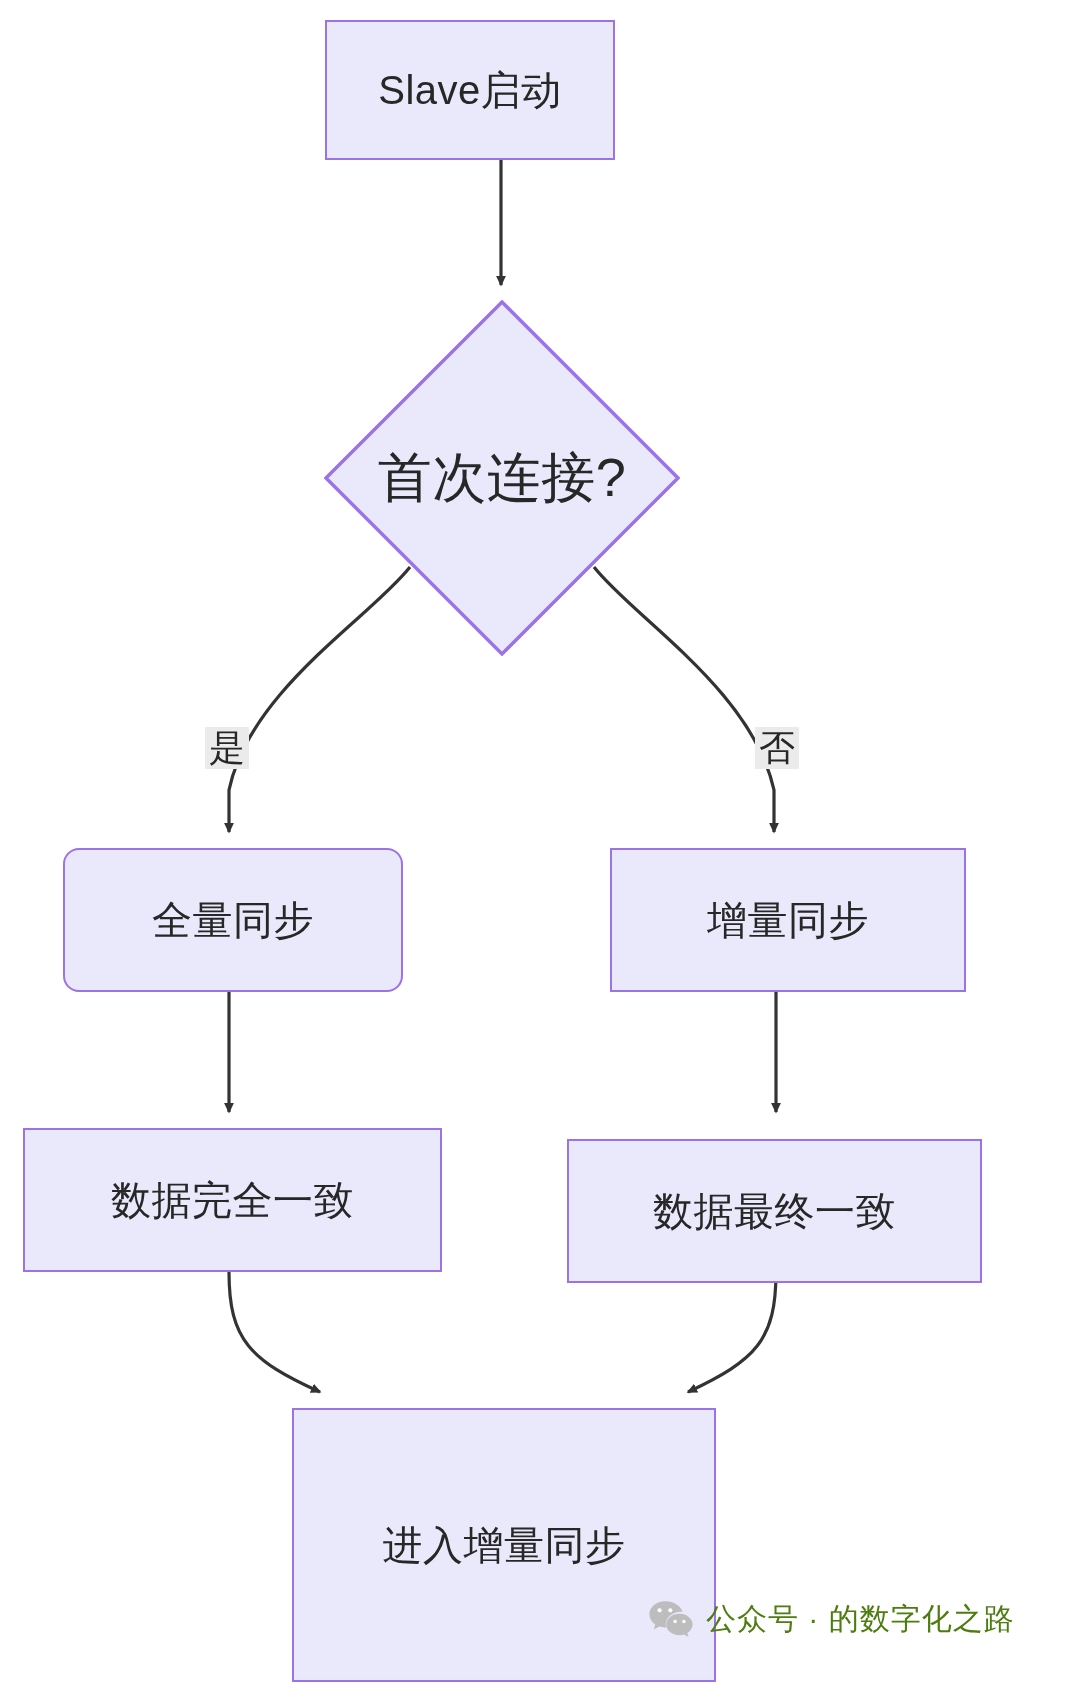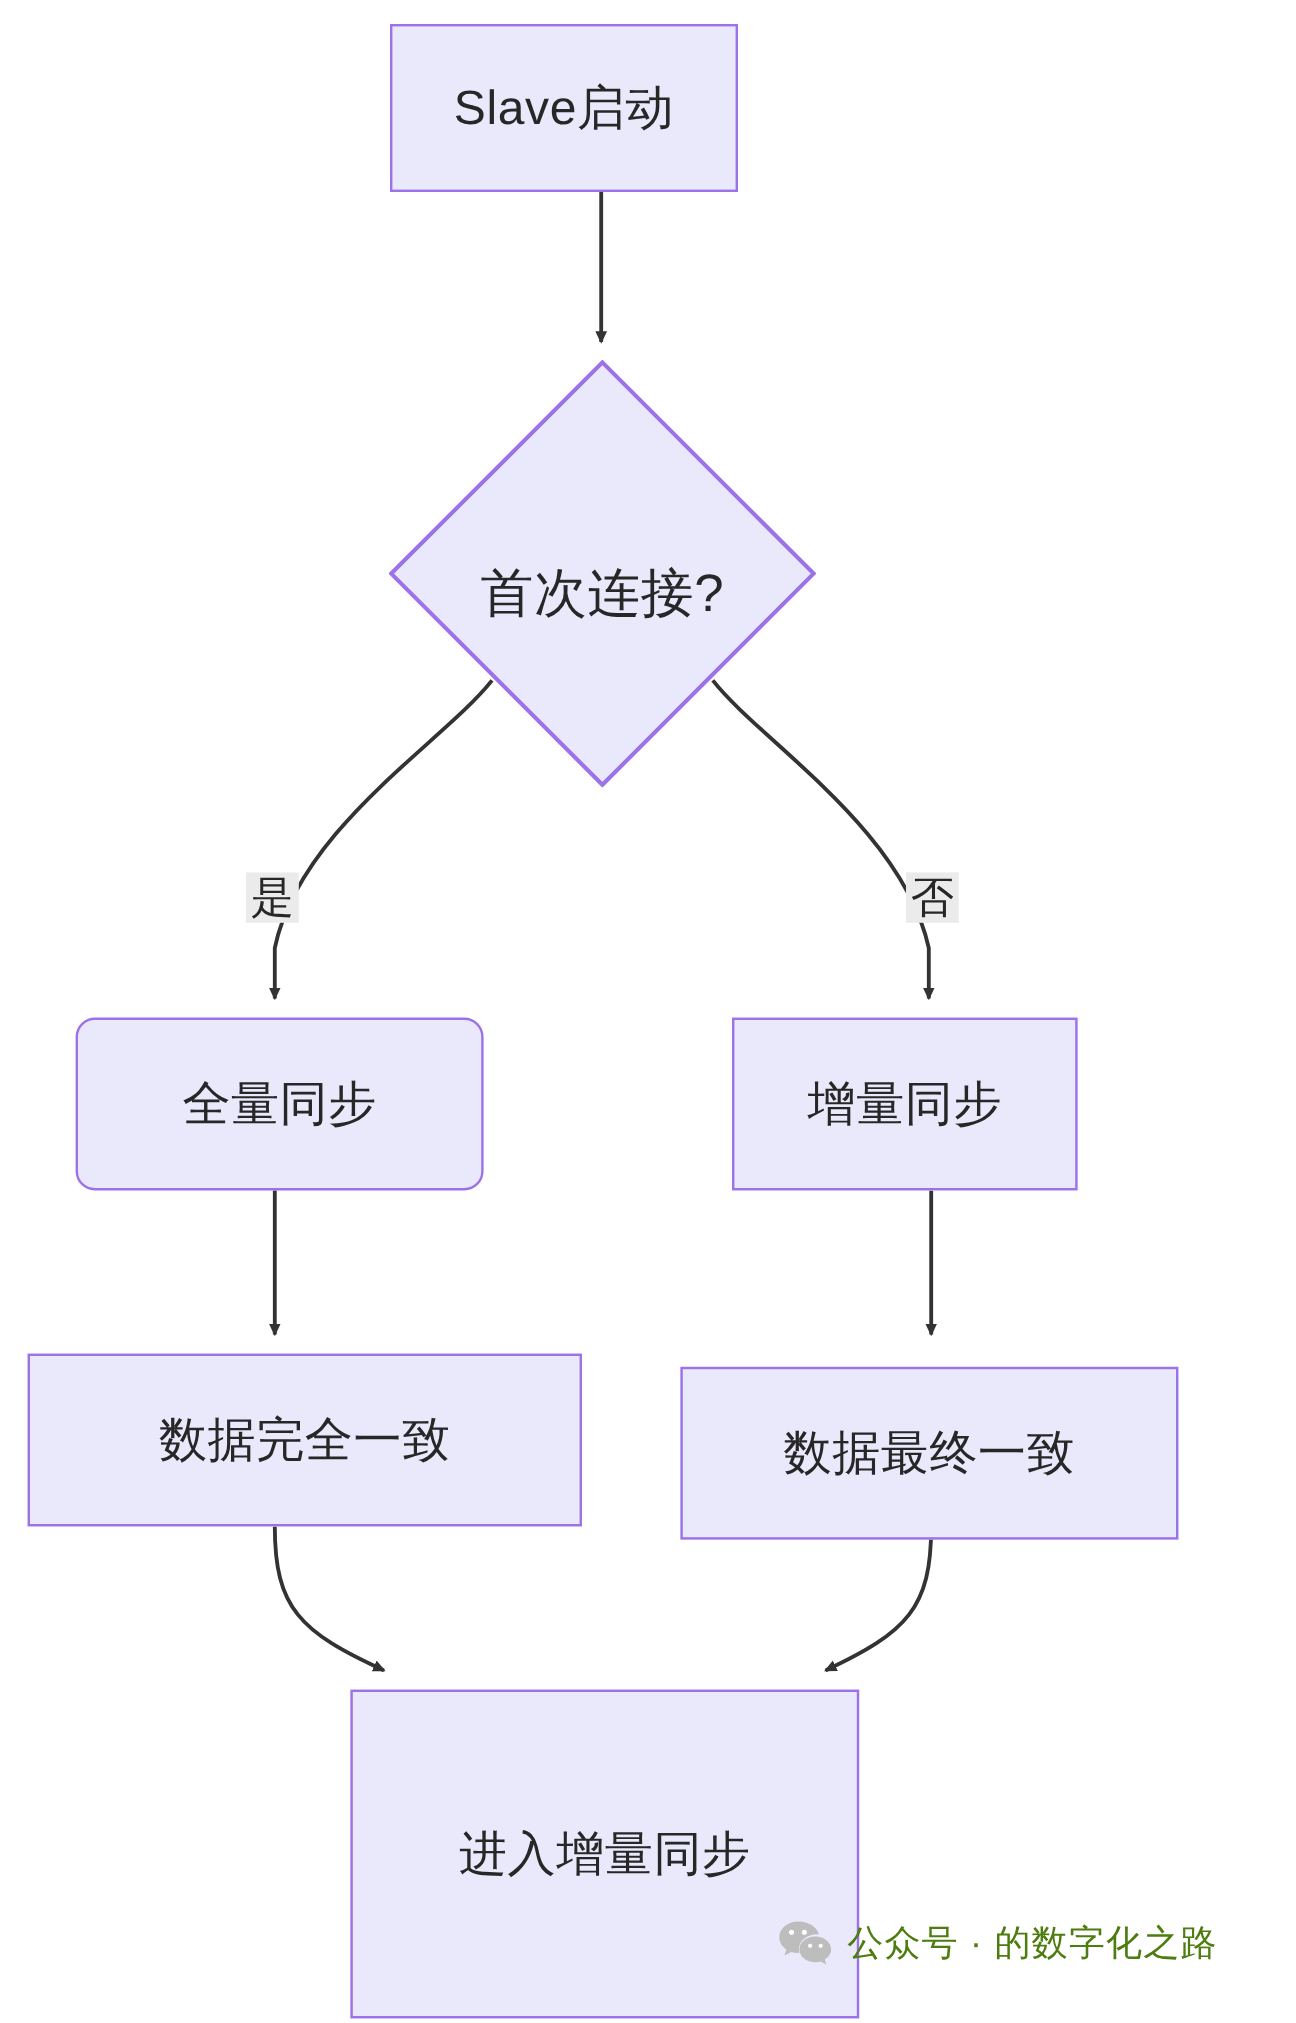--- a/index.html
+++ b/index.html
@@ -35,22 +35,22 @@
     color: #272727;
     font-size: 40px;
     line-height: 1.2;
     letter-spacing: 0.5px;
     white-space: nowrap;
     z-index: 3;
   }
 
   #node-start     { left: 325px; top: 20px;   width: 290px; height: 140px; }
   #node-full      { left: 63px;  top: 848px;  width: 340px; height: 144px; border-radius: 16px; }
-  #node-incr      { left: 610px; top: 848px;  width: 288px; height: 144px; }
-  #node-strong    { left: 23px;  top: 1128px; width: 462px; height: 144px; }
+  #node-incr      { left: 610px; top: 848px;  width: 356px; height: 144px; }
+  #node-strong    { left: 23px;  top: 1128px; width: 419px; height: 144px; }
   #node-eventual  { left: 567px; top: 1128px; width: 415px; height: 144px; margin-top: 11px; }
   #node-enter     { left: 292px; top: 1408px; width: 424px; height: 274px; text-align: right; }
 
   
   #node-decision {
     position: absolute;
     left: 324px;
     top: 300px;
     width: 356px;
     height: 356px;
@@ -59,28 +59,28 @@
   #node-decision .diamond-shape {
     position: absolute;
     left: 0;
     top: 0;
     width: 100%;
     height: 100%;
   }
   #node-decision .diamond-label {
     position: absolute;
     left: 0;
-    top: 16px;
+    top: 0;
     width: 100%;
     height: 100%;
     display: flex;
     align-items: center;
     justify-content: center;
     color: #272727;
-    font-size: 44px;
+    font-size: 54px;
     white-space: nowrap;
     letter-spacing: 0.5px;
   }
 
   
   .edge-label {
     position: absolute;
     background: #ebebeb;
     color: #272727;
     font-size: 36px;

